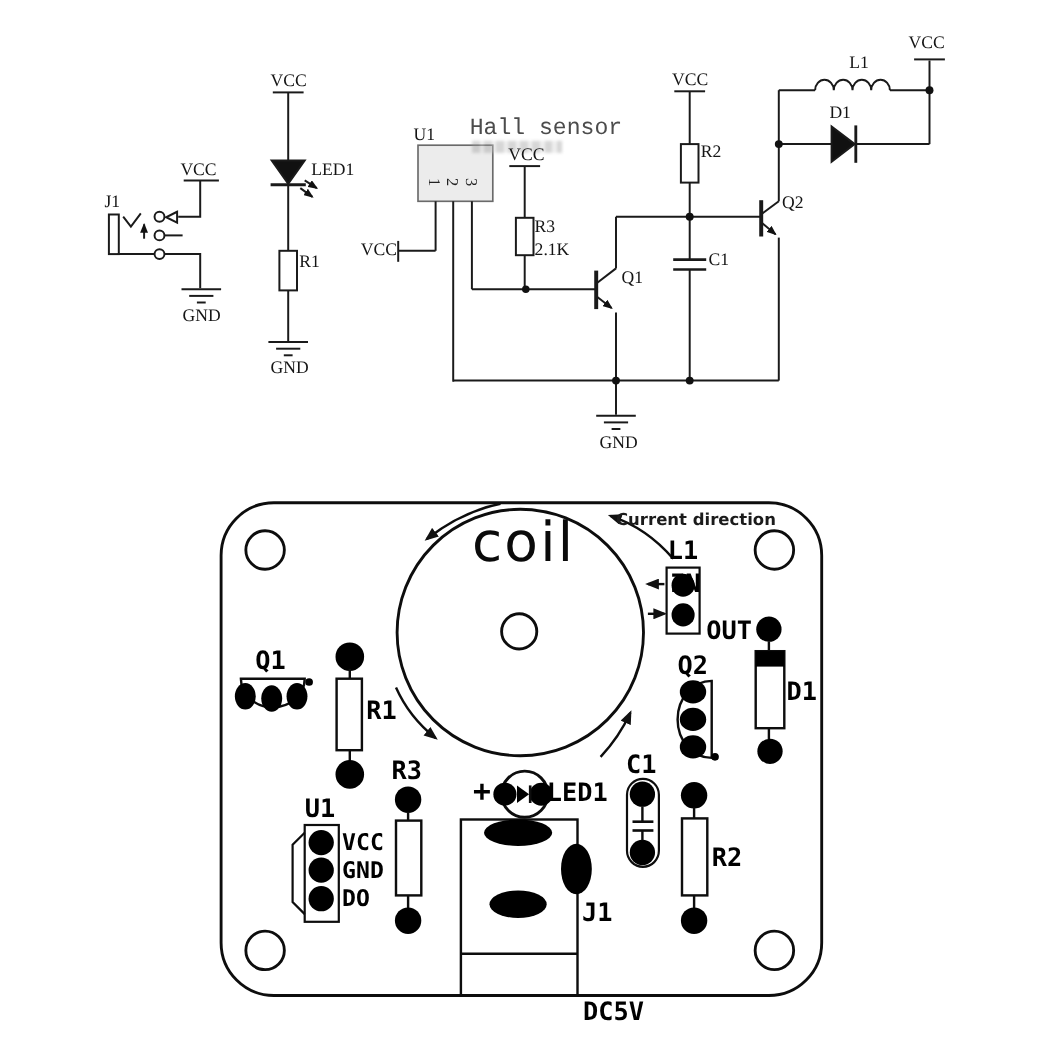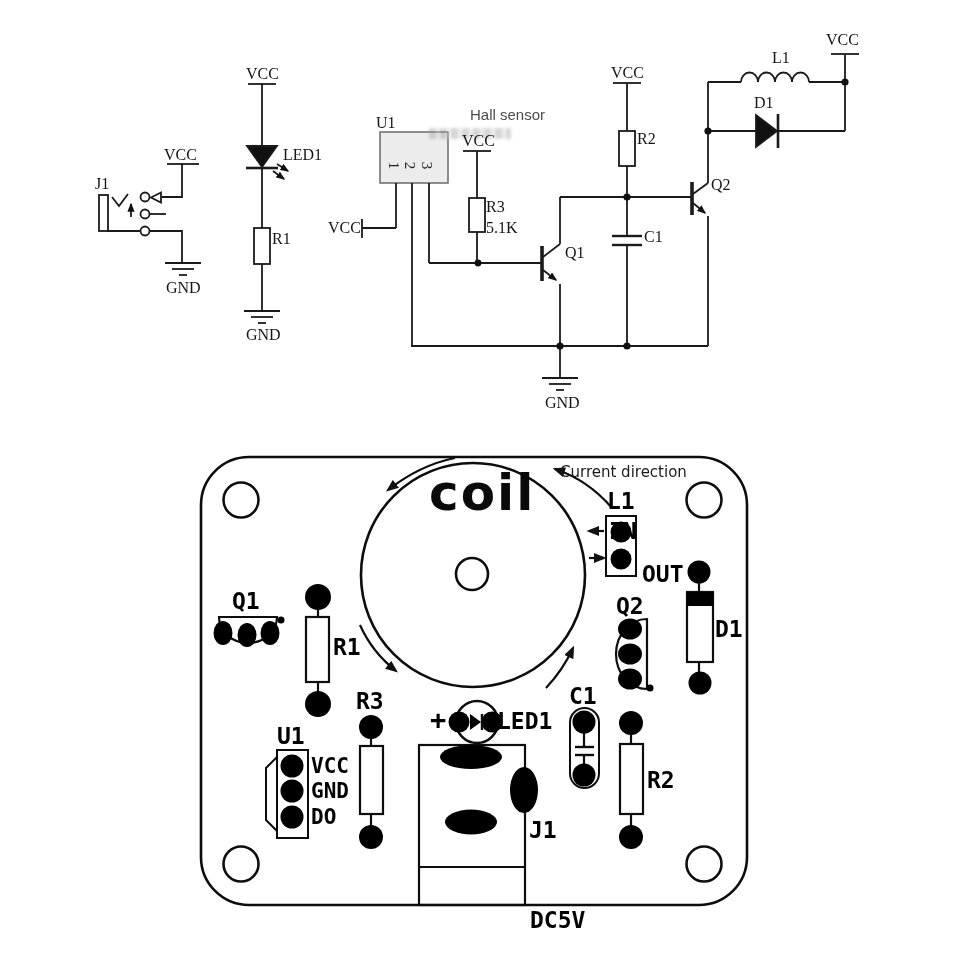--- a/index.html
+++ b/index.html
@@ -1,34 +1,34 @@
 <!DOCTYPE html>
 <html><head>
 <meta charset="utf-8">
 <style>
   html,body{margin:0;padding:0;background:#fff;}
   #stage{position:relative;width:960px;height:960px;background:#fff;overflow:hidden;
          font-family:"Liberation Serif",serif;color:#111;}
   #gfx{position:absolute;left:0;top:0;}
   .lbl{position:absolute;line-height:1;white-space:pre;}
   .ser{font-family:"Liberation Serif",serif;font-size:16px;color:#151515;}
-  .hall{font-family:Liberation Sans, sans-serif;font-size:15px;color:#4c4c4c;margin-left:43px;}
+  .hall{font-family:Liberation Mono, monospace;font-size:21px;color:#4c4c4c;}
   .wm{position:absolute;width:82px;height:11px;opacity:.40;filter:blur(1.6px);
       background:repeating-linear-gradient(90deg,#9a9a9a 0 7px,#d8d8d8 7px 11px);}
   .pin-digit{font-family:"Liberation Serif",serif;font-size:15px;color:#222;
              transform:rotate(90deg);transform-origin:center;}
   .mono{font-family:"DejaVu Sans Mono","Liberation Mono",monospace;font-weight:bold;
         font-size:23px;color:#000;}
   .monosm{font-family:"DejaVu Sans Mono","Liberation Mono",monospace;font-weight:bold;
         font-size:21px;color:#000;}
   .plus{font-family:"DejaVu Sans Mono","Liberation Mono",monospace;font-weight:bold;
         font-size:27px;color:#000;}
-  .coil{font-family:"DejaVu Sans",sans-serif;font-size:50px;font-weight:bold;
+  .coil{font-family:"DejaVu Sans",sans-serif;font-size:50px;font-weight:normal;
         letter-spacing:2px;color:#0a0a0a;}
-  .cd{font-family:"DejaVu Sans",sans-serif;font-size:15px;font-weight:400;color:#1b1b1b;}
+  .cd{font-family:"DejaVu Sans",sans-serif;font-size:15px;font-weight:700;color:#1b1b1b;}
 </style>
 </head>
 <body>
 
 <div id="stage">
 
 <svg id="gfx" width="960" height="960" viewBox="0 0 960 960">
   <defs>
     <marker id="ah" viewBox="0 0 10 8" refX="8.5" refY="4" markerWidth="9" markerHeight="7.2" orient="auto-start-reverse" markerUnits="userSpaceOnUse">
       <path d="M0,0 L10,4 L0,8 Z" fill="#111"></path>
@@ -270,21 +270,21 @@
   <span class="lbl ser" style="left:246px;top:327px">GND</span>
   <span class="lbl ser" style="left:376px;top:115px">U1</span>
   <span class="lbl hall" style="left:427px;top:107px">Hall sensor</span>
   <div class="wm" style="left:429px;top:128px"></div>
   <span class="lbl pin-digit" style="left:390px;top:158px">1</span>
   <span class="lbl pin-digit" style="left:406px;top:158px">2</span>
   <span class="lbl pin-digit" style="left:423px;top:158px">3</span>
   <span class="lbl ser" style="left:328px;top:220px">VCC</span>
   <span class="lbl ser" style="left:462px;top:133px">VCC</span>
   <span class="lbl ser" style="left:486px;top:199px">R3</span>
-  <span class="lbl ser" style="left:486px;top:220px">5.1K</span>
+  <span class="lbl ser" style="left:486px;top:220px">2.1K</span>
   <span class="lbl ser" style="left:565px;top:245px">Q1</span>
   <span class="lbl ser" style="left:545px;top:395px">GND</span>
   <span class="lbl ser" style="left:611px;top:65px">VCC</span>
   <span class="lbl ser" style="left:637px;top:131px">R2</span>
   <span class="lbl ser" style="left:644px;top:229px">C1</span>
   <span class="lbl ser" style="left:711px;top:177px">Q2</span>
   <span class="lbl ser" style="left:772px;top:50px">L1</span>
   <span class="lbl ser" style="left:754px;top:95px">D1</span>
   <span class="lbl ser" style="left:826px;top:32px">VCC</span>
 

